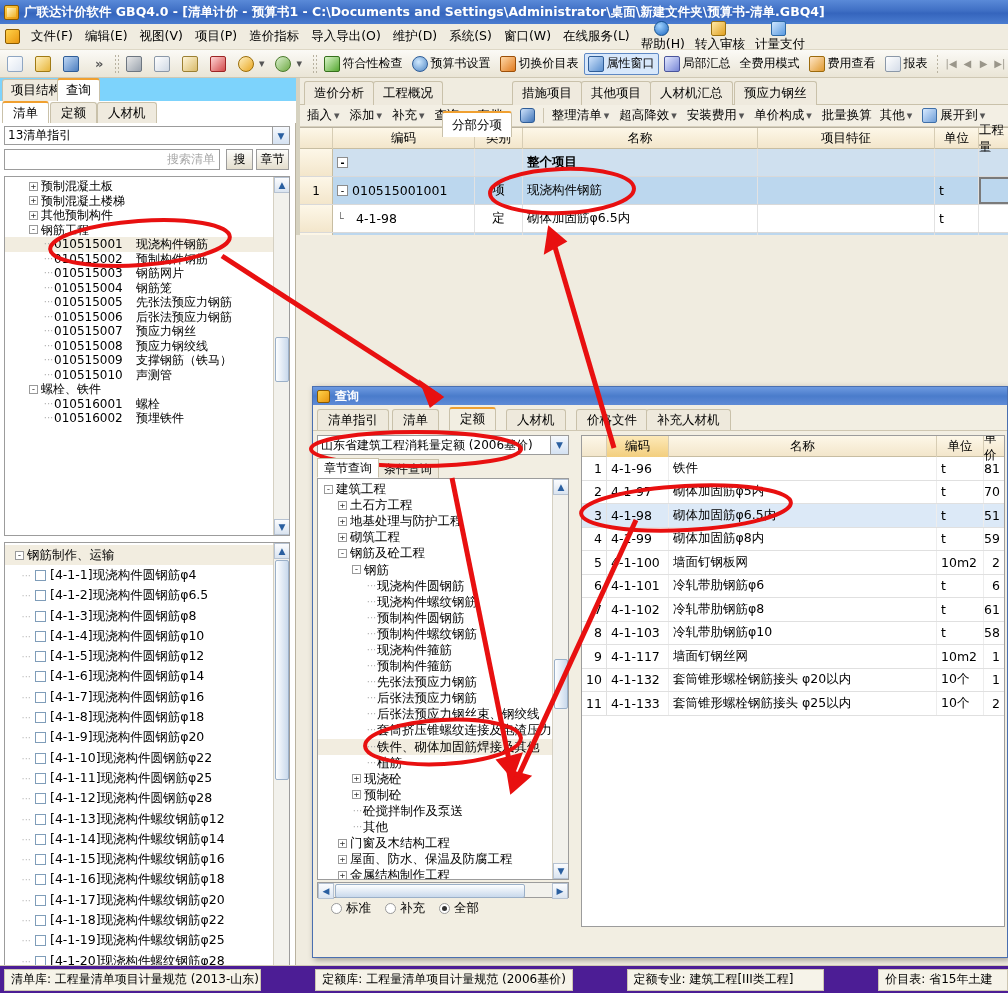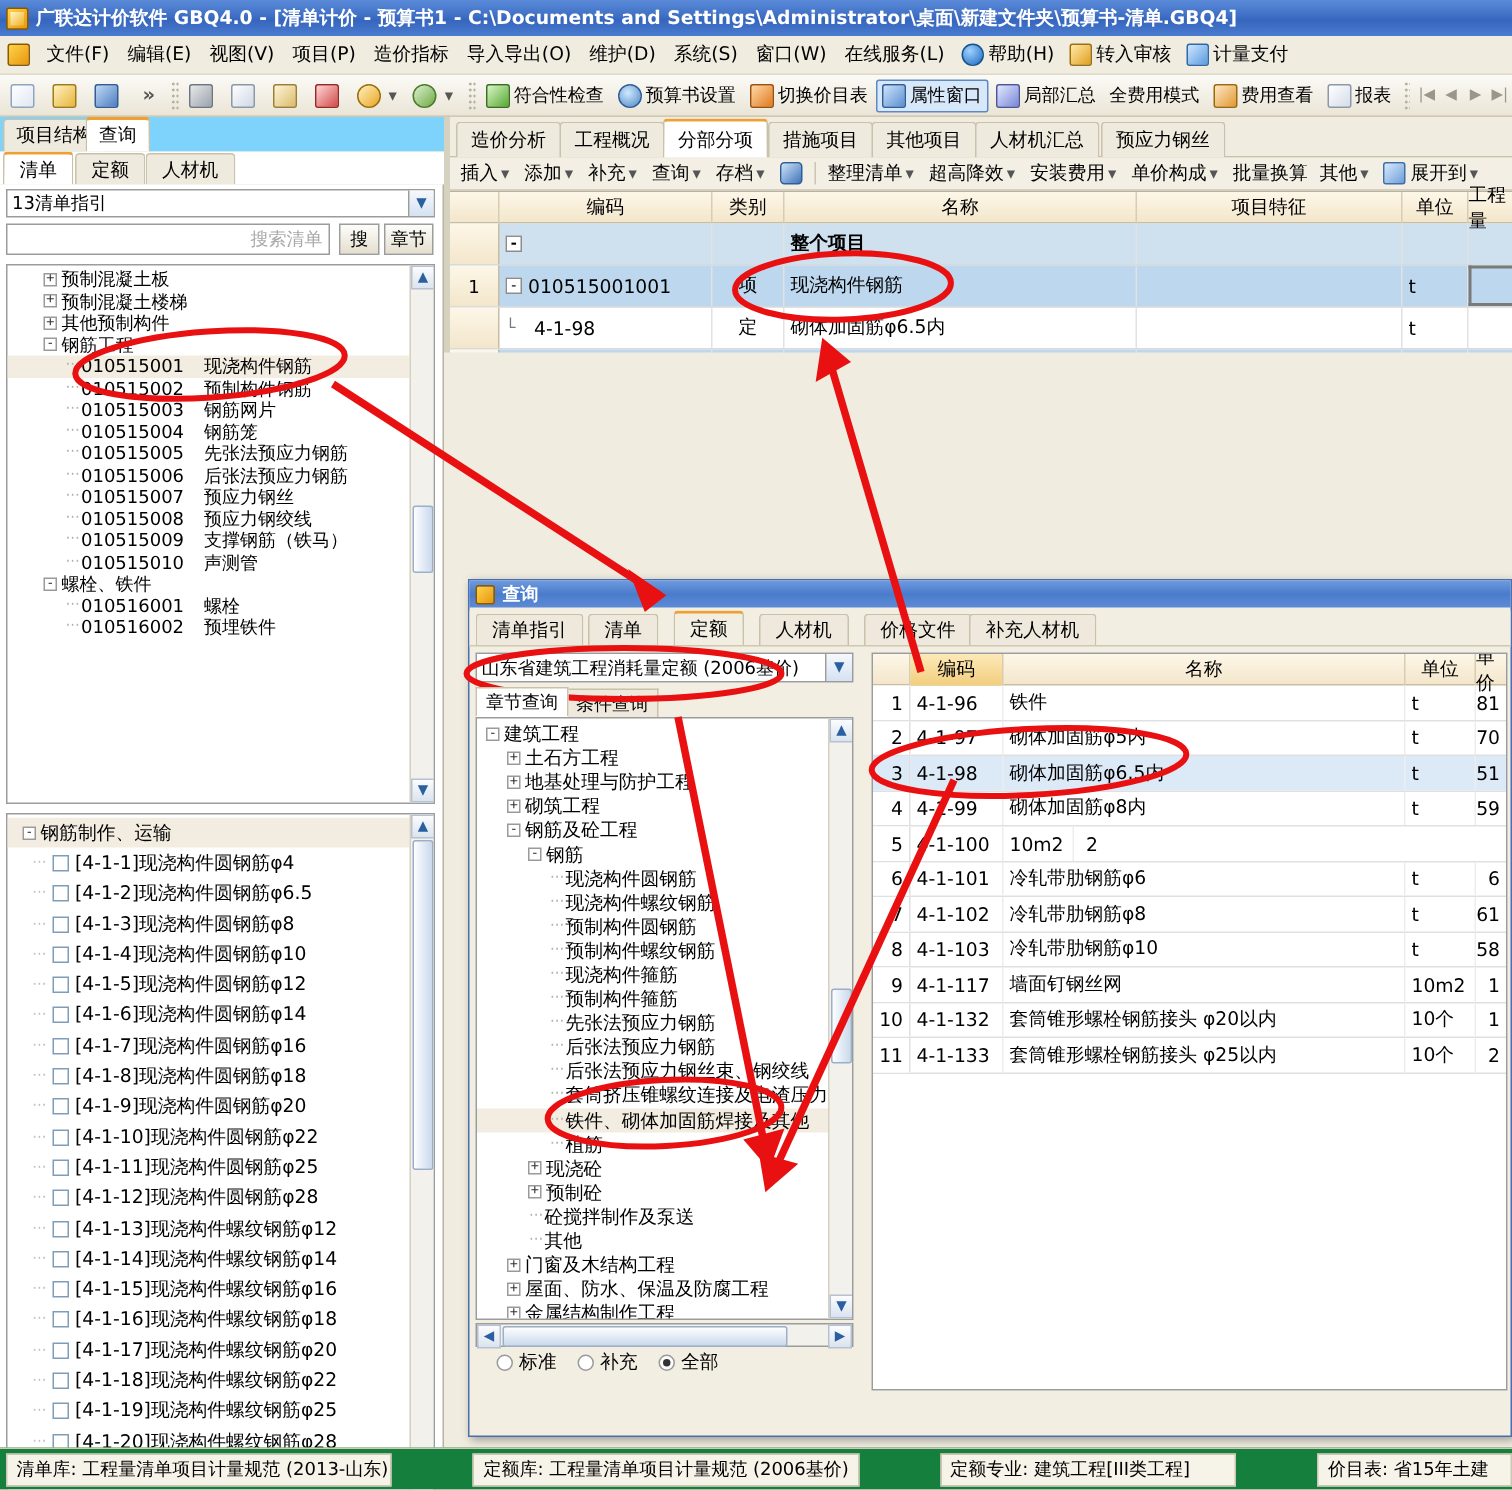--- a/index.html
+++ b/index.html
@@ -32,21 +32,21 @@
 
   
   .menubar {
     position:absolute; left:0; top:24px; width:1008px; height:26px;
     background:#f0ece0; border-bottom:1px solid #ded8c6;
     display:flex; align-items:center; padding-left:2px; white-space:nowrap;
   }
   .menubar .mico{width:15px;height:15px;margin:0 5px 0 3px;flex:none;
     background:linear-gradient(135deg,#ffd24a,#e8960f);border:1px solid #8a5a00;border-radius:2px;}
   .menuitem{ padding:3px 6px; font-size:12.5px; color:#000; cursor:default; }
-  .menu-special{ display:flex;align-items:center;padding:2px 5px;font-size:12.5px; }
+  .menu-special{ display:flex;align-items:center;padding:2px 5px;font-size:12.5px;flex-direction:column; }
   .menu-special .bico{width:15px;height:15px;margin-right:3px;flex:none;border-radius:50%;}
   .bico.help{background:radial-gradient(circle at 35% 30%,#9fd2ff,#1e68c0);border:1px solid #15508f;}
   .bico.audit{background:linear-gradient(135deg,#ffe9a8,#e0a020);border:1px solid #9a7010;border-radius:2px;}
   .bico.pay{background:linear-gradient(135deg,#cfe6ff,#5a9ae0);border:1px solid #2e6aa8;border-radius:2px;}
 
   
   .toolbar{
     position:absolute;left:0;top:50px;width:1008px;height:28px;
     background:linear-gradient(to bottom,#fbfaf6,#eae5d6);
     border-bottom:1px solid #cfc8b4; display:flex;align-items:center;
@@ -218,21 +218,21 @@
   .dghc{ display:flex;align-items:center;justify-content:center;border-right:1px solid #d7cdb4;height:21px;}
   .dgrow{ display:flex;height:23.5px;border-bottom:1px solid #e0e0e0;font-size:12.5px; }
   .dgc{ display:flex;align-items:center;border-right:1px solid #ededed;height:100%;padding:0 4px;
     overflow:hidden;white-space:nowrap;}
   .dgrow.sel .dgc{ background:#dce9f7; }
   .dgnum{ justify-content:flex-end;padding-right:4px;background:#fff;color:#000;
     border-right:1px solid #e0e0e0; }
 
   
   .status{ position:absolute;left:0;top:965px;width:1008px;height:28px;
-    background:#15803d;border-top:1px solid #cfc8b4;display:flex;align-items:center;
+    background:#4c1d95;border-top:1px solid #cfc8b4;display:flex;align-items:center;
     font-size:12px;gap:48px; }
   .scell{ height:22px;border:1px solid #cdc6b2;background:#f6f3e9;display:flex;align-items:center;
     padding:0 6px;margin-left:6px;white-space:nowrap;overflow:hidden;}
 
   
   .anno{ position:absolute;left:0;top:0;width:1008px;height:993px;pointer-events:none; }
 </style>
 </head>
 <body>
 
@@ -610,21 +610,21 @@
 
   </div>
 
   <div class="rtabs">
     <div class="rtab" style="left:4px;">
         <span>造价分析</span>
       </div>
     <div class="rtab" style="left:73px;">
         <span>工程概况</span>
       </div>
-    <div class="rtab active" style="left:142px;">
+    <div class="rtab active" style="left:142px;margin-top:32px;">
         <span>分部分项</span>
       </div>
     <div class="rtab" style="left:212px;">
         <span>措施项目</span>
       </div>
     <div class="rtab" style="left:281px;">
         <span>其他项目</span>
       </div>
     <div class="rtab" style="left:350px;">
         <span>人材机汇总</span>
@@ -978,20 +978,21 @@
           <div class="dgrow">
             <div class="dgc dgnum" style="width:25px">4</div>
             <div class="dgc" style="width:62px">4-1-99</div>
             <div class="dgc" style="width:268px">砌体加固筋φ8内</div>
             <div class="dgc" style="width:47px">t</div>
             <div class="dgc" style="width:20px;border-right:none;justify-content:flex-end">59</div>
           </div>
           <div class="dgrow">
             <div class="dgc dgnum" style="width:25px">5</div>
             <div class="dgc" style="width:62px">4-1-100</div>
+            <div class="dgc" style="width:268px">墙面钉钢板网</div>
             <div class="dgc" style="width:47px">10m2</div>
             <div class="dgc" style="width:20px;border-right:none;justify-content:flex-end">2</div>
           </div>
           <div class="dgrow">
             <div class="dgc dgnum" style="width:25px">6</div>
             <div class="dgc" style="width:62px">4-1-101</div>
             <div class="dgc" style="width:268px">冷轧带肋钢筋φ6</div>
             <div class="dgc" style="width:47px">t</div>
             <div class="dgc" style="width:20px;border-right:none;justify-content:flex-end">6</div>
           </div>

